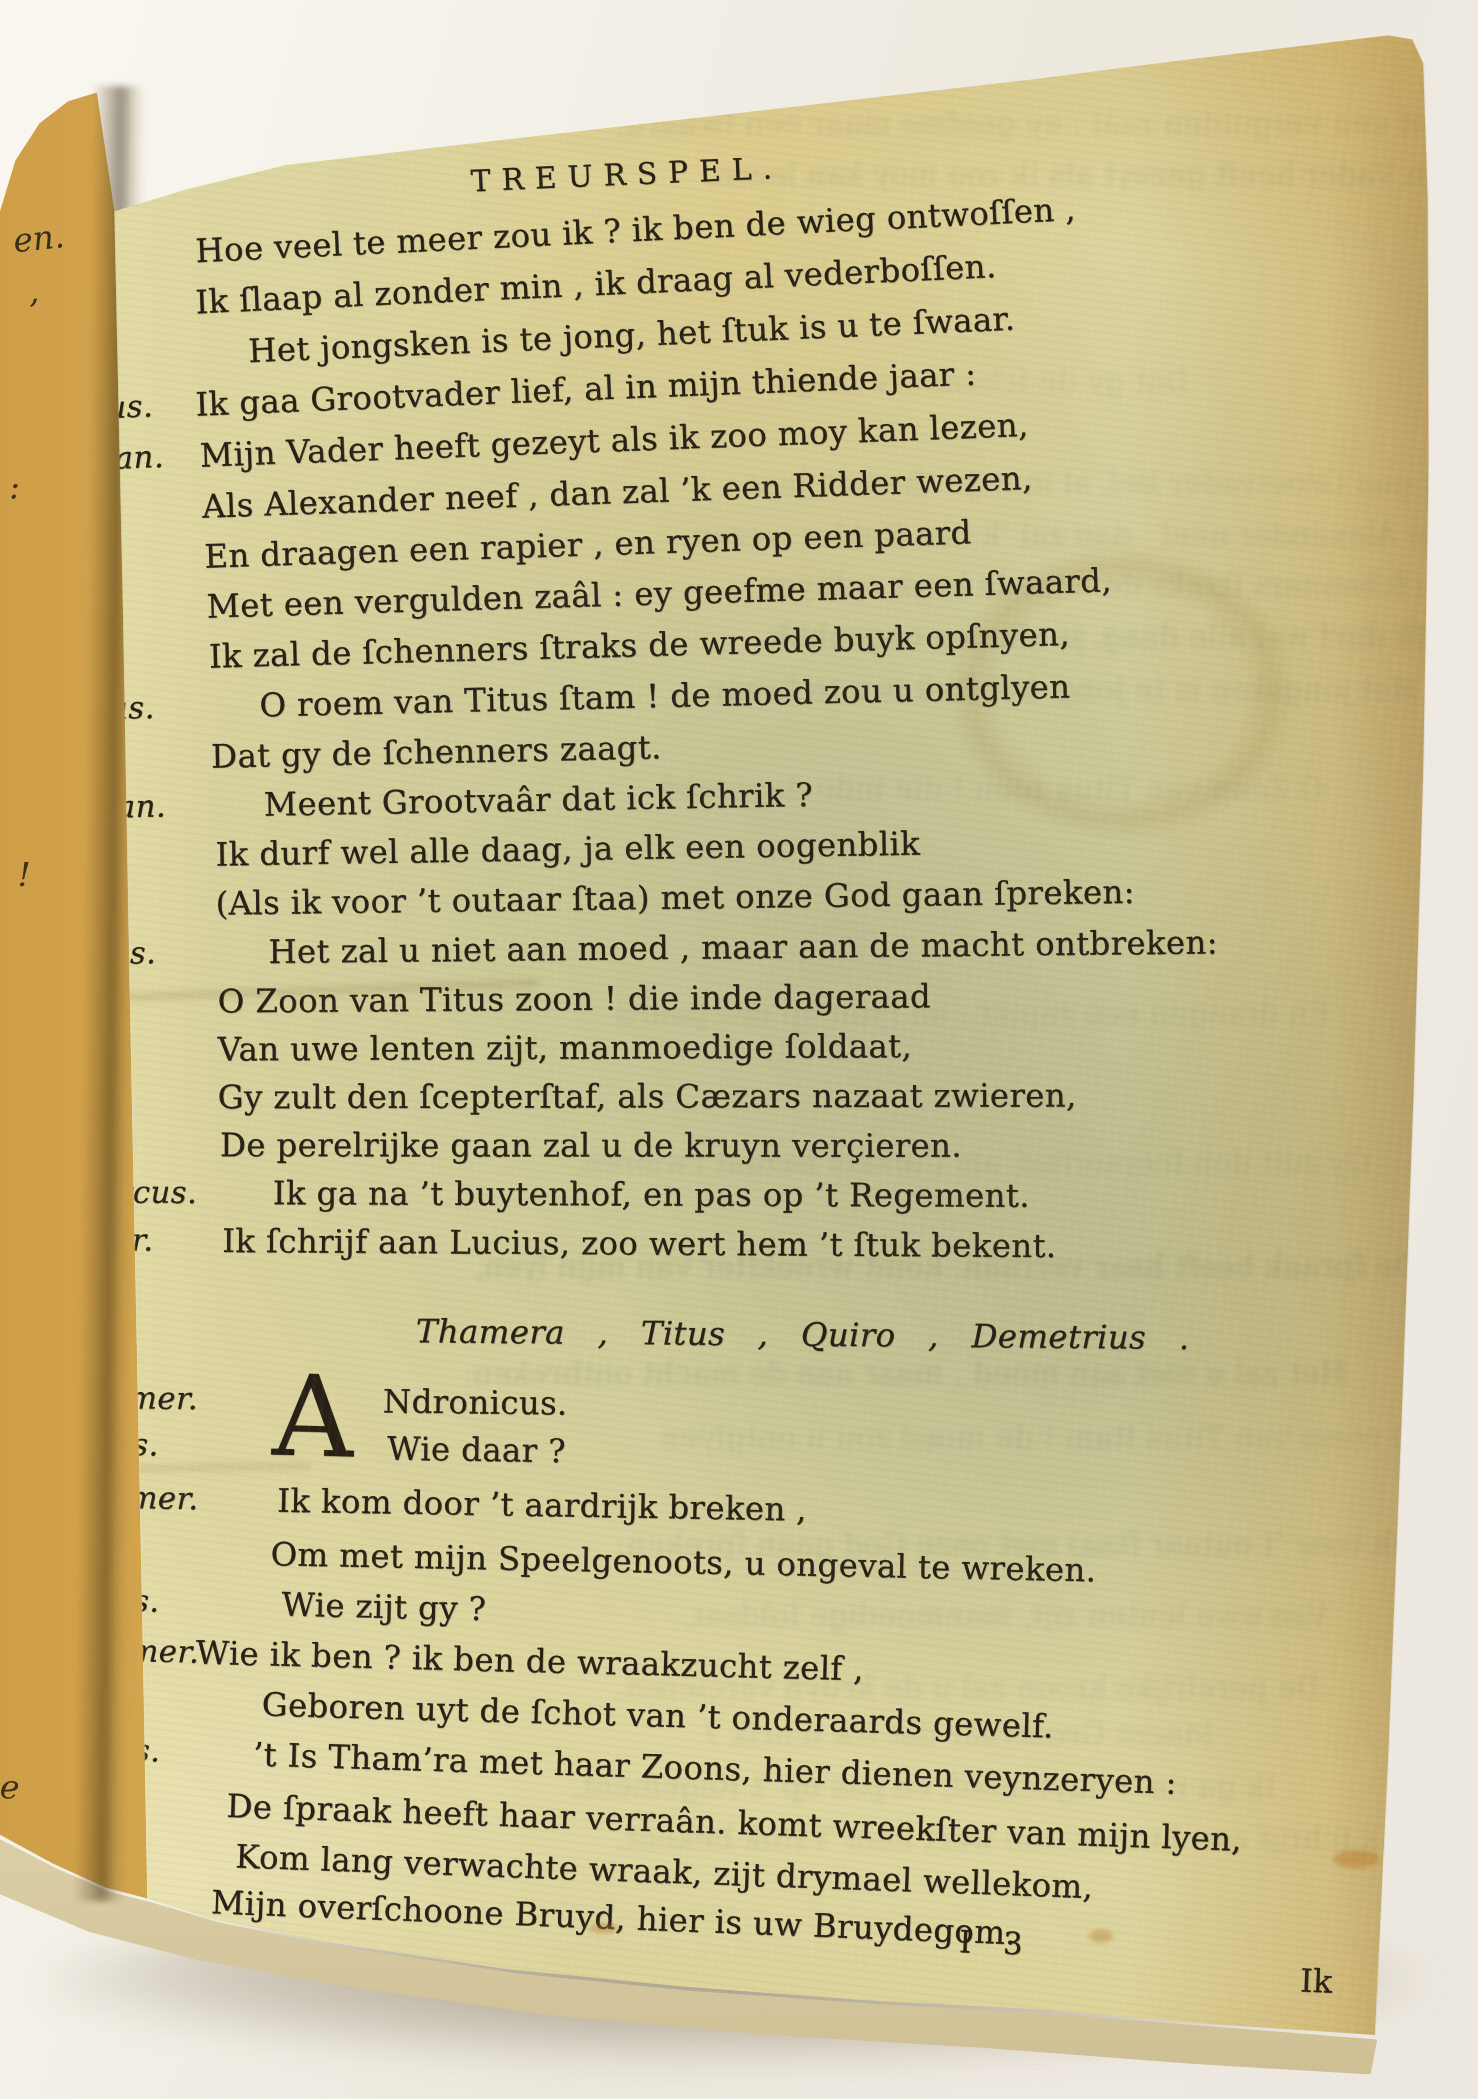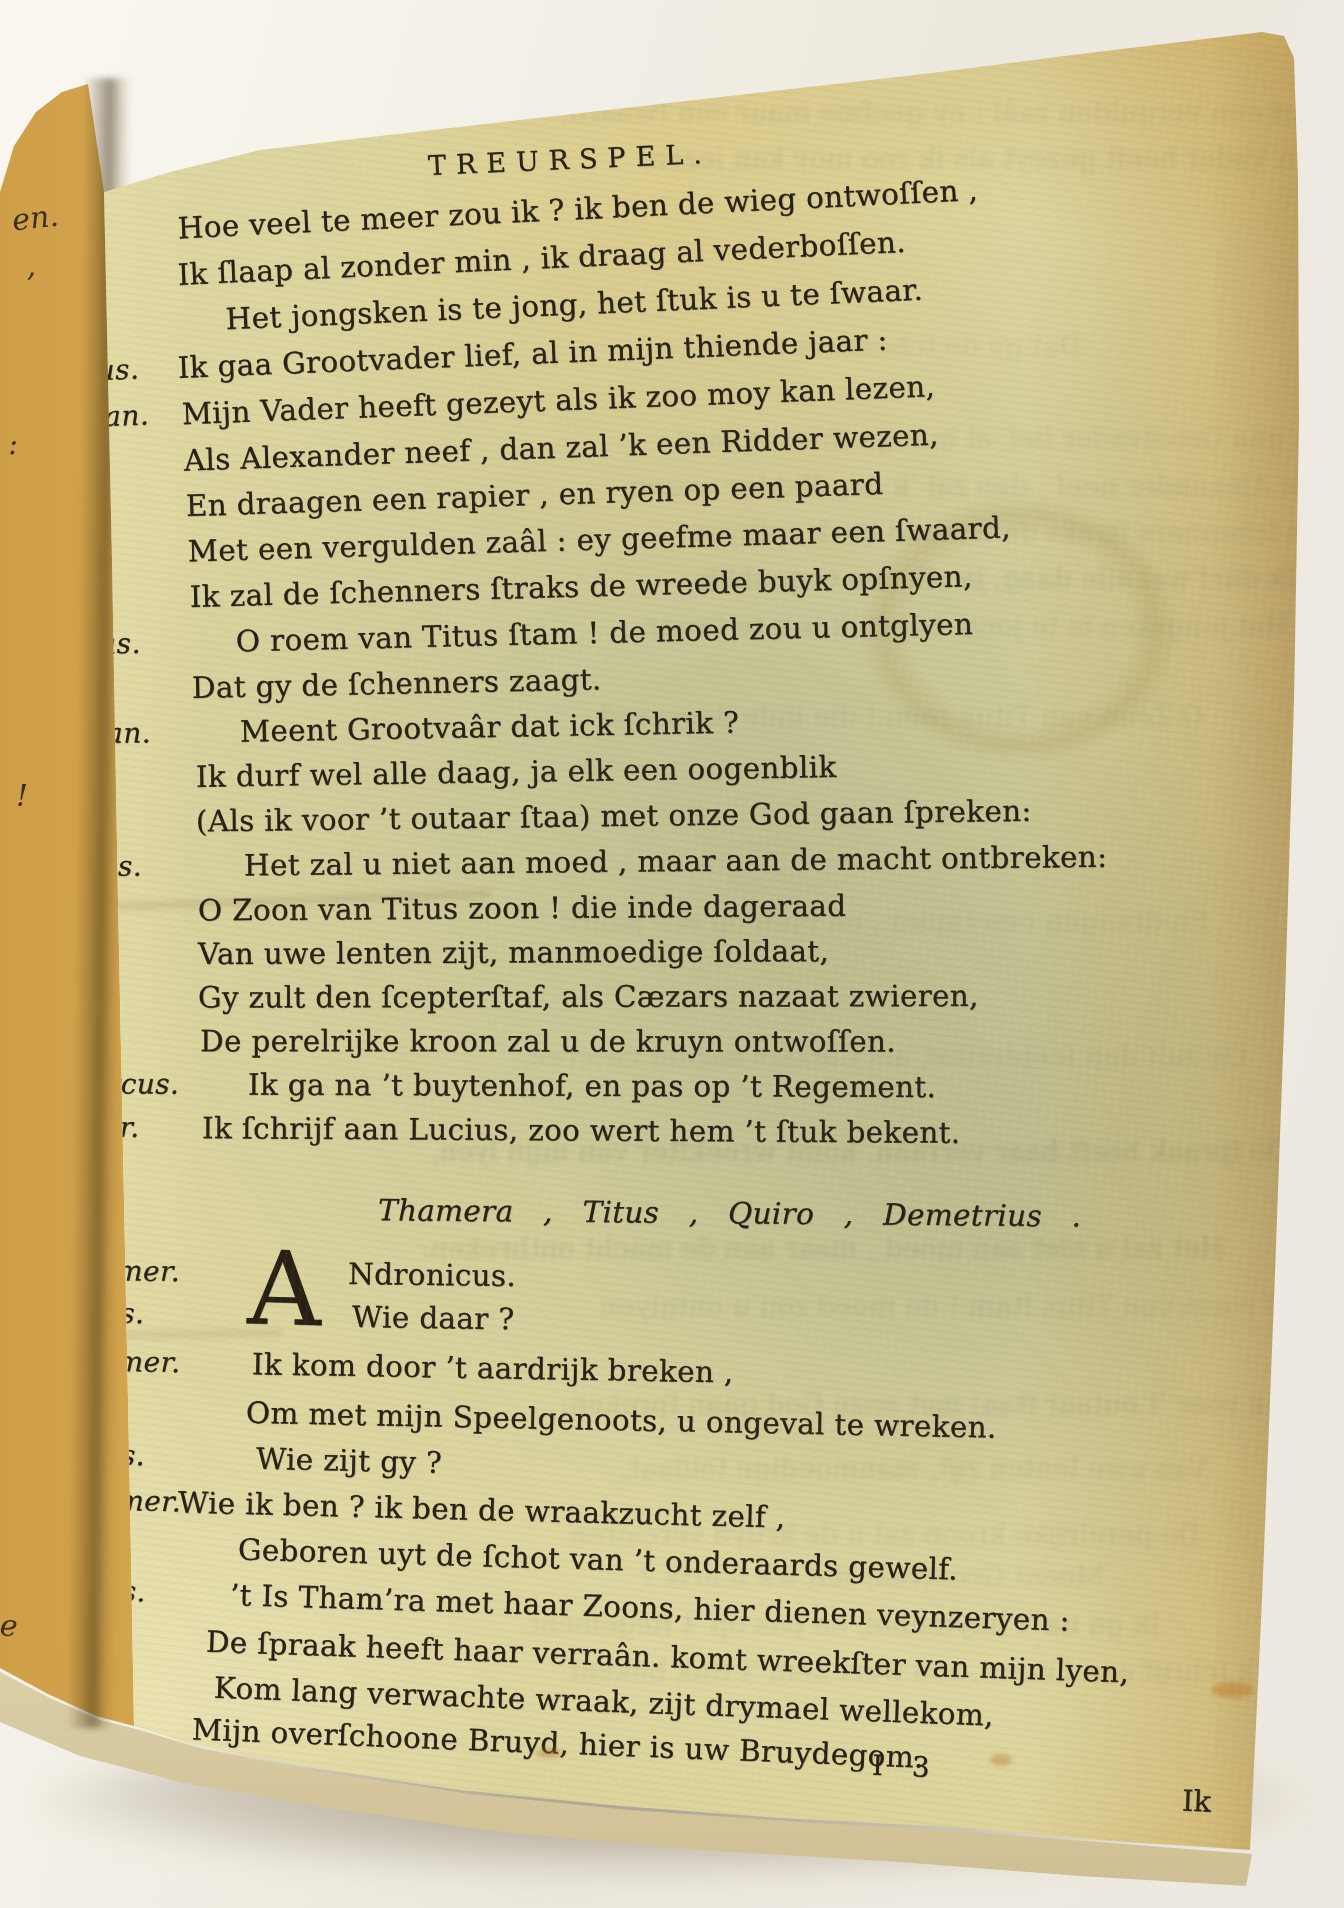--- a/index.html
+++ b/index.html
@@ -174,21 +174,21 @@
       <div class="row" style="left: 0px; top: 895px; width: 1344px; transform: rotate(-0.42deg);">
         <span class="vtext ink" style="left: 198px;">O Zoon van Titus zoon ! die inde dageraad</span>
       </div>
       <div class="row" style="left: 0px; top: 938px; width: 1344px; transform: rotate(-0.27deg);">
         <span class="vtext ink" style="left: 198px;">Van uwe lenten zijt, manmoedige ſoldaat,</span>
       </div>
       <div class="row" style="left: 0px; top: 981px; width: 1344px; transform: rotate(-0.12deg);">
         <span class="vtext ink" style="left: 198px;">Gy zult den ſcepterſtaf, als Cæzars nazaat zwieren,</span>
       </div>
       <div class="row" style="left: 0px; top: 1024px; width: 1344px; transform: rotate(0.04deg);">
-        <span class="vtext ink" style="left: 200px;">De perelrijke kroon zal u de kruyn ontwoſſen.</span>
+        <span class="vtext ink" style="left: 200px;">De perelrijke gaan zal u de kruyn verçieren.</span>
       </div>
       <div class="row" style="left: 0px; top: 1067px; width: 1344px; transform: rotate(0.19deg);">
         <span class="speaker ink" style="left: 60.75px;">Marcus.</span>
         <span class="vtext ink" style="left: 248px;">Ik ga na ’t buytenhof, en pas op ’t Regement.</span>
       </div>
       <div class="row" style="left: 0px; top: 1110px; width: 1344px; transform: rotate(0.35deg);">
         <span class="speaker ink" style="left: 61px;">Titur.</span>
         <span class="vtext ink" style="left: 202px;">Ik ſchrijf aan Lucius, zoo wert hem ’t ſtuk bekent.</span>
       </div>
       <div class="row" style="left: 0px; top: 1190px; width: 1344px; transform: rotate(0.5deg);">

